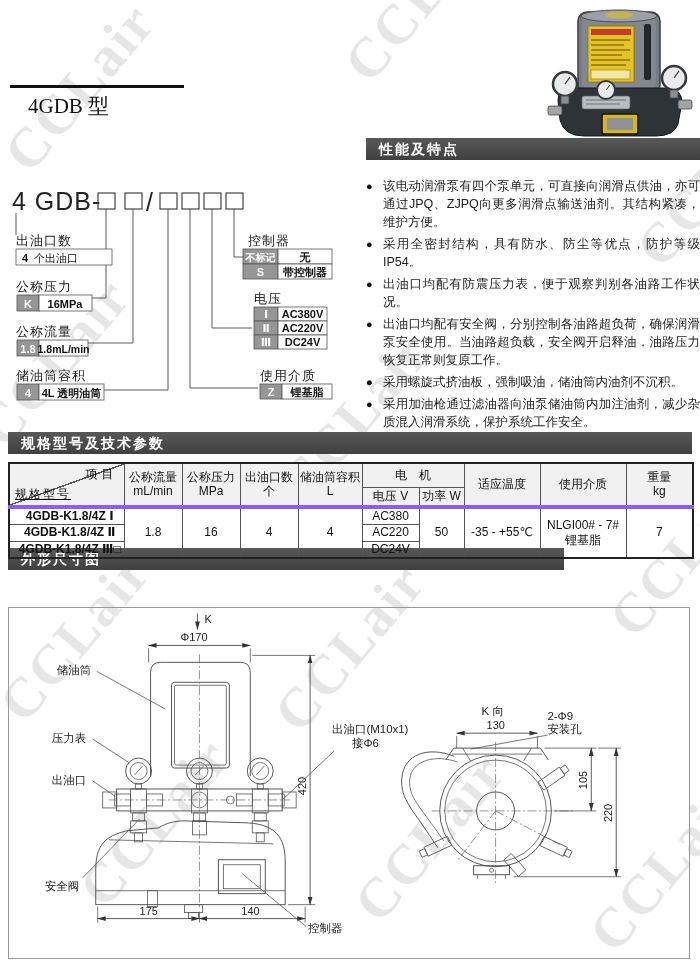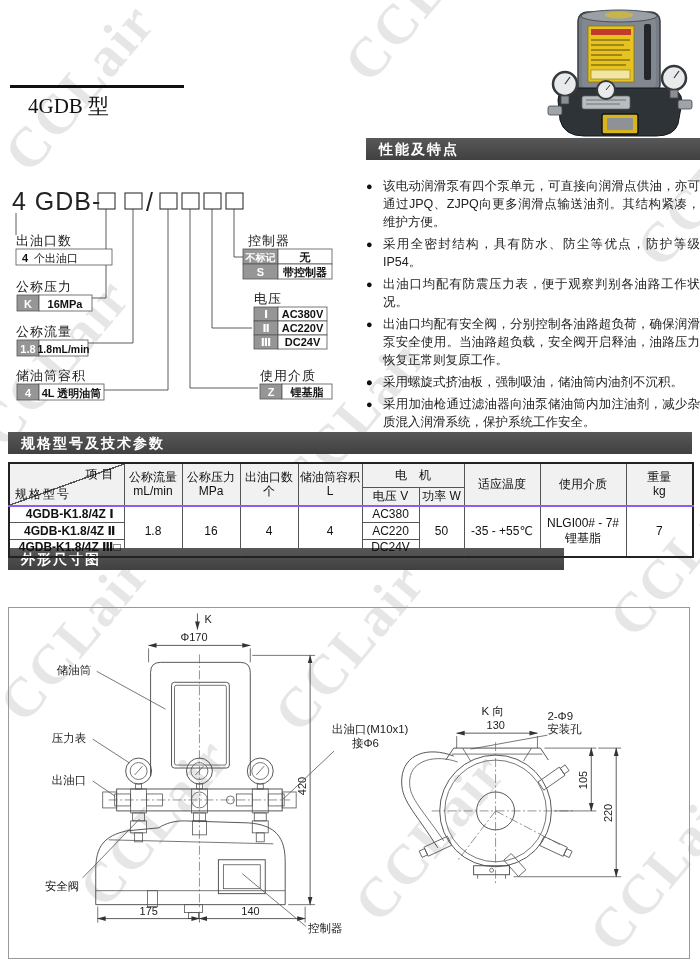--- a/index.html
+++ b/index.html
@@ -31,25 +31,25 @@
   .features .feat .dot{position:absolute;left:0;top:0;font-size:11px;color:#111;}
   
   .spec-table{
     position:absolute;left:8px;top:462px;width:684px;border-collapse:collapse;table-layout:fixed;
     font-size:12px;color:#111;
   }
   .spec-table th,.spec-table td{border:1px solid #555;text-align:center;vertical-align:middle;padding:0 2px;box-sizing:border-box;}
   .spec-table thead th{background:#f1f1f1;font-weight:normal;font-size:12px;}
   .spec-table .hdr-2l{line-height:14px;padding:2px 0;}
   .spec-table{border:2px solid #222;}
-  .spec-table thead{border-bottom:2px solid #8b5cf6;margin-left:8px;}
+  .spec-table thead{border-bottom:4px solid #8b5cf6;margin-left:8px;}
   .corner{position:relative;background:
     linear-gradient(to bottom right,rgba(0,0,0,0) calc(50% - .7px),#555 calc(50% - .7px),#555 calc(50% + .7px),rgba(0,0,0,0) calc(50% + .7px)) #f1f1f1 !important;}
   .corner .c-top{position:absolute;right:6px;top:2px;letter-spacing:4px;}
-  .corner .c-bot{position:absolute;left:5px;bottom:2px;letter-spacing:2px;}
+  .corner .c-bot{position:absolute;left:5px;bottom:2px;letter-spacing:2px;text-decoration:underline;}
   .model-cell{text-align:right;padding-left:8px !important;font-weight:bold;white-space:nowrap;}
   .spec-table td{height:17px;line-height:15px;}
   .med2{line-height:15px;}
   .note-line{position:absolute;left:10px;top:556px;font-size:12.5px;color:#222;letter-spacing:.3px;}
   
   .draw-box{position:absolute;left:8px;top:607px;width:680px;height:350px;border:1px solid #999;background:transparent;}
   svg text{font-family:"Liberation Sans","DejaVu Sans",sans-serif;}
   .dtext{font-size:11.5px;fill:#222;}
   .dim{font-size:11px;fill:#222;}
   .thin{stroke:#444;stroke-width:.9;fill:none;}

